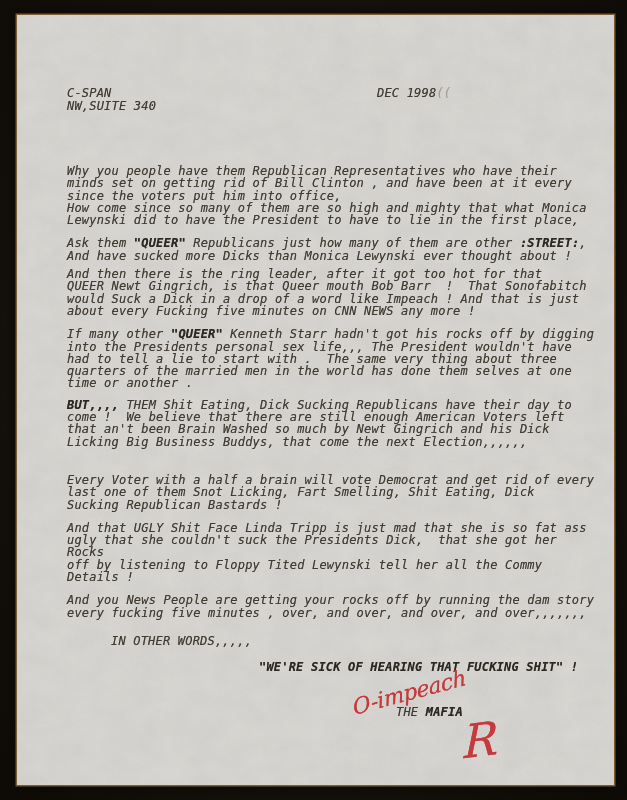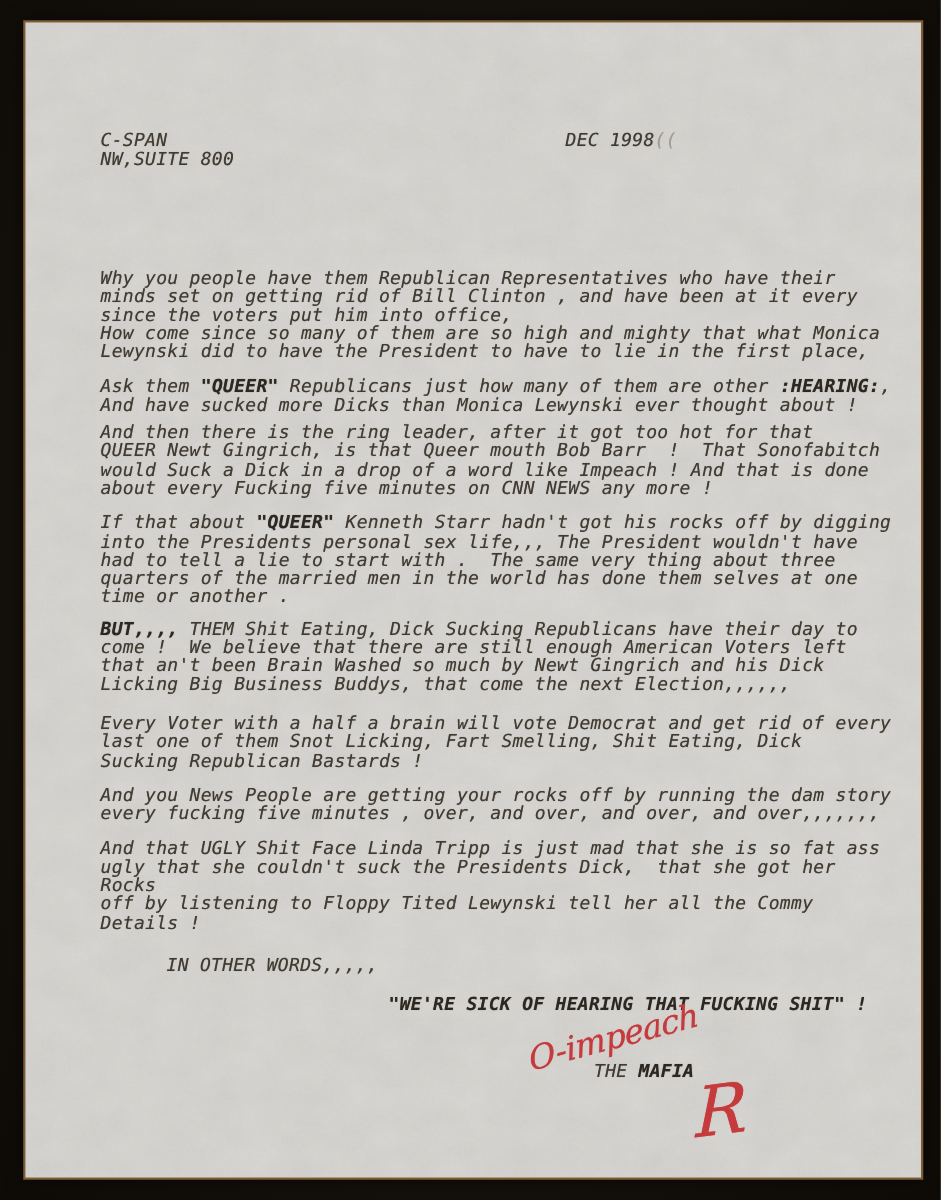--- a/index.html
+++ b/index.html
@@ -44,31 +44,31 @@
     line-height: 13.4px;
     white-space: pre;
   }
   .date-stamp {
     position: absolute; left: 360px; top: 72px;
     line-height: 13.4px;
     white-space: pre;
   }
   .date-stamp .faint { opacity: 0.35; }
   .letter-flow {
-    position: absolute; left: 50px; top: 164px;
+    position: absolute; left: 50px; top: 150px;
     width: 530px;
     line-height: 12.3px;
   }
   .letter-flow p {
     margin: 0 0 11px 0;
     white-space: pre-wrap;
   }
   .letter-flow p:nth-of-type(2) { margin-bottom: 6px; }
   .letter-flow p:nth-of-type(4) { margin-bottom: 9px; }
-  .letter-flow p:nth-of-type(5) { margin-bottom: 14px; }
+  .letter-flow p:nth-of-type(5) { margin-bottom: 26px; }
   .letter-flow p:nth-of-type(6) { }
   .interjection {
     margin: 16px 0 0 44px;
     white-space: pre;
   }
   .closing-quote {
     margin: 14px 0 0 192px;
     white-space: pre;
     font-weight: bold;
     color: #2c2720;
@@ -112,54 +112,54 @@
         </filter>
         <filter id="speckle" x="0" y="0" width="100%" height="100%">
           <feTurbulence type="fractalNoise" baseFrequency="0.55" numOctaves="2" seed="7" stitchTiles="stitch"></feTurbulence>
           <feColorMatrix type="matrix" values="0 0 0 0 0.35  0 0 0 0 0.34  0 0 0 0 0.33  0 0 0 0.22 0"></feColorMatrix>
         </filter>
       </defs>
       <rect width="597" height="770" filter="url(#mottle)" opacity="0.55"></rect>
       <rect width="597" height="770" filter="url(#speckle)" opacity="0.35"></rect>
     </svg>
 
-    <div class="recipient typed"><div>C-SPAN</div><div>NW,SUITE 800</div></div>
+    <div class="recipient typed"><div>C-SPAN</div><div>NW,SUITE 340</div></div>
 
     <div class="date-stamp typed"><span>DEC 1998</span><span class="faint">((</span></div>
 
     <div class="letter-flow typed">
       <div>
           <p><span>Why you people have them Republican Representatives who have their
 minds set on getting rid of Bill Clinton , and have been at it every
 since the voters put him into office,
 How come since so many of them are so high and mighty that what Monica
 Lewynski did to have the President to have to lie in the first place,</span></p>
-          <p><span>Ask them </span><b>"QUEER"</b><span> Republicans just how many of them are other </span><b>:HEARING:</b><span>,
+          <p><span>Ask them </span><b>"QUEER"</b><span> Republicans just how many of them are other </span><b>:STREET:</b><span>,
 And have sucked more Dicks than Monica Lewynski ever thought about !</span></p>
           <p><span>And then there is the ring leader, after it got too hot for that
 QUEER Newt Gingrich, is that Queer mouth Bob Barr  !  That Sonofabitch
-would Suck a Dick in a drop of a word like Impeach ! And that is done
+would Suck a Dick in a drop of a word like Impeach ! And that is just
 about every Fucking five minutes on CNN NEWS any more !</span></p>
-          <p><span>If that about </span><b>"QUEER"</b><span> Kenneth Starr hadn't got his rocks off by digging
+          <p><span>If many other </span><b>"QUEER"</b><span> Kenneth Starr hadn't got his rocks off by digging
 into the Presidents personal sex life,,, The President wouldn't have
 had to tell a lie to start with .  The same very thing about three
 quarters of the married men in the world has done them selves at one
 time or another .</span></p>
           <p><b>BUT,,,,</b><span> THEM Shit Eating, Dick Sucking Republicans have their day to
 come !  We believe that there are still enough American Voters left
 that an't been Brain Washed so much by Newt Gingrich and his Dick
 Licking Big Business Buddys, that come the next Election,,,,,,</span></p>
           <p><span>Every Voter with a half a brain will vote Democrat and get rid of every
 last one of them Snot Licking, Fart Smelling, Shit Eating, Dick
 Sucking Republican Bastards !</span></p>
-          <p><span>And you News People are getting your rocks off by running the dam story
-every fucking five minutes , over, and over, and over, and over,,,,,,,</span></p>
           <p><span>And that UGLY Shit Face Linda Tripp is just mad that she is so fat ass
 ugly that she couldn't suck the Presidents Dick,  that she got her Rocks
 off by listening to Floppy Tited Lewynski tell her all the Commy Details !</span></p>
+          <p><span>And you News People are getting your rocks off by running the dam story
+every fucking five minutes , over, and over, and over, and over,,,,,,,</span></p>
         </div>
       <div class="interjection">IN OTHER WORDS,,,,,</div>
       <div class="closing-quote">"WE'RE SICK OF HEARING THAT FUCKING SHIT" !</div>
       <div class="signature"><span>THE </span><b>MAFIA</b></div>
     </div>
 
     <div class="handwriting annotation-word">O-impeach</div>
     <div class="handwriting annotation-initial">R</div>
 
   </div>

